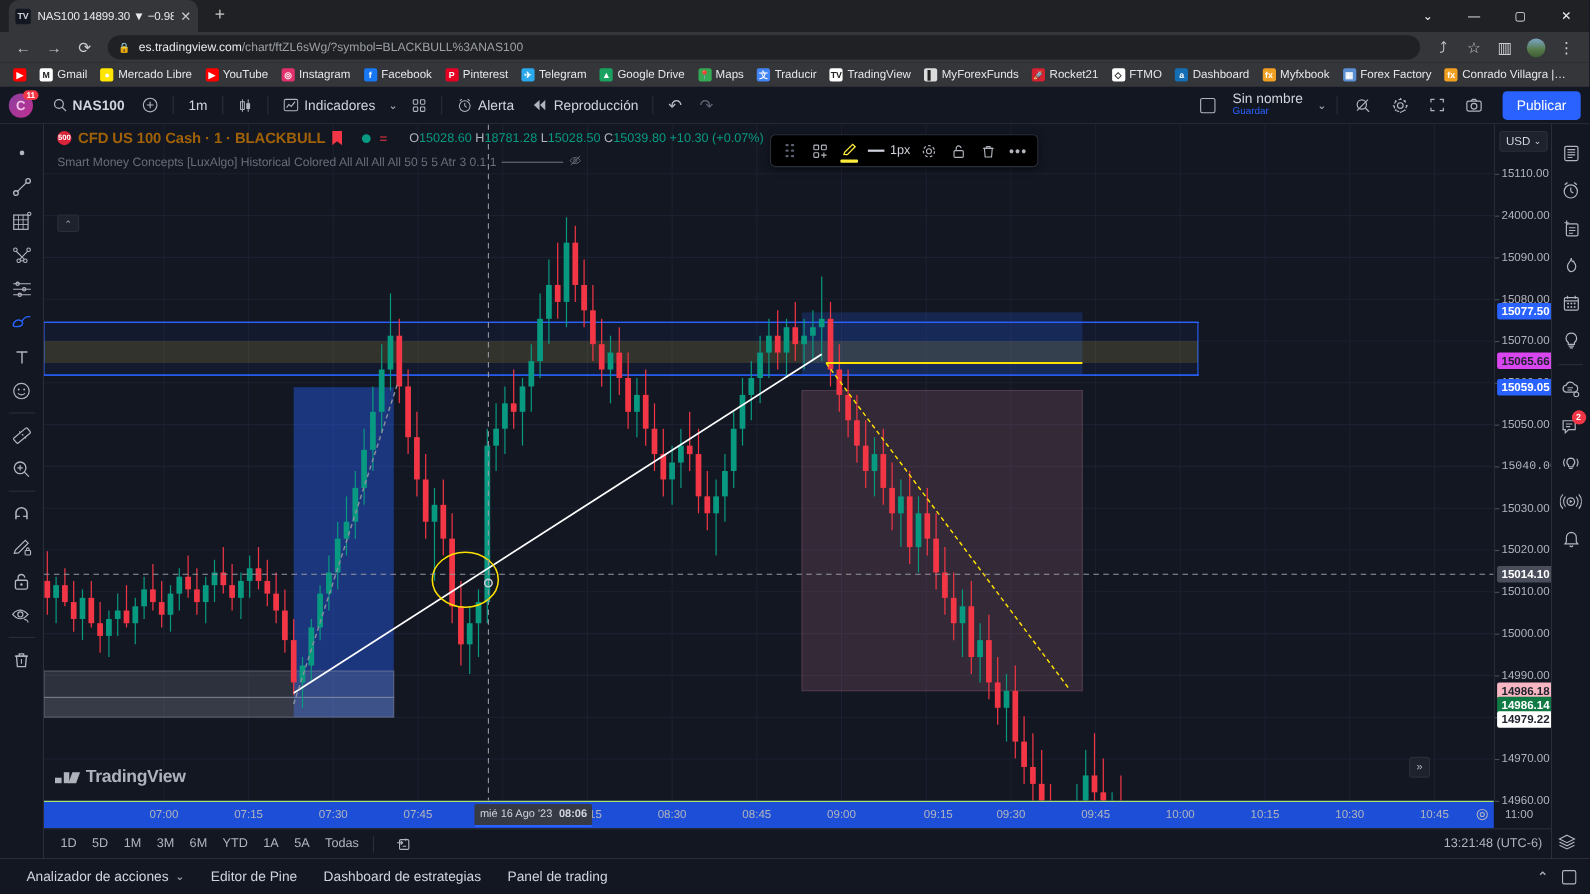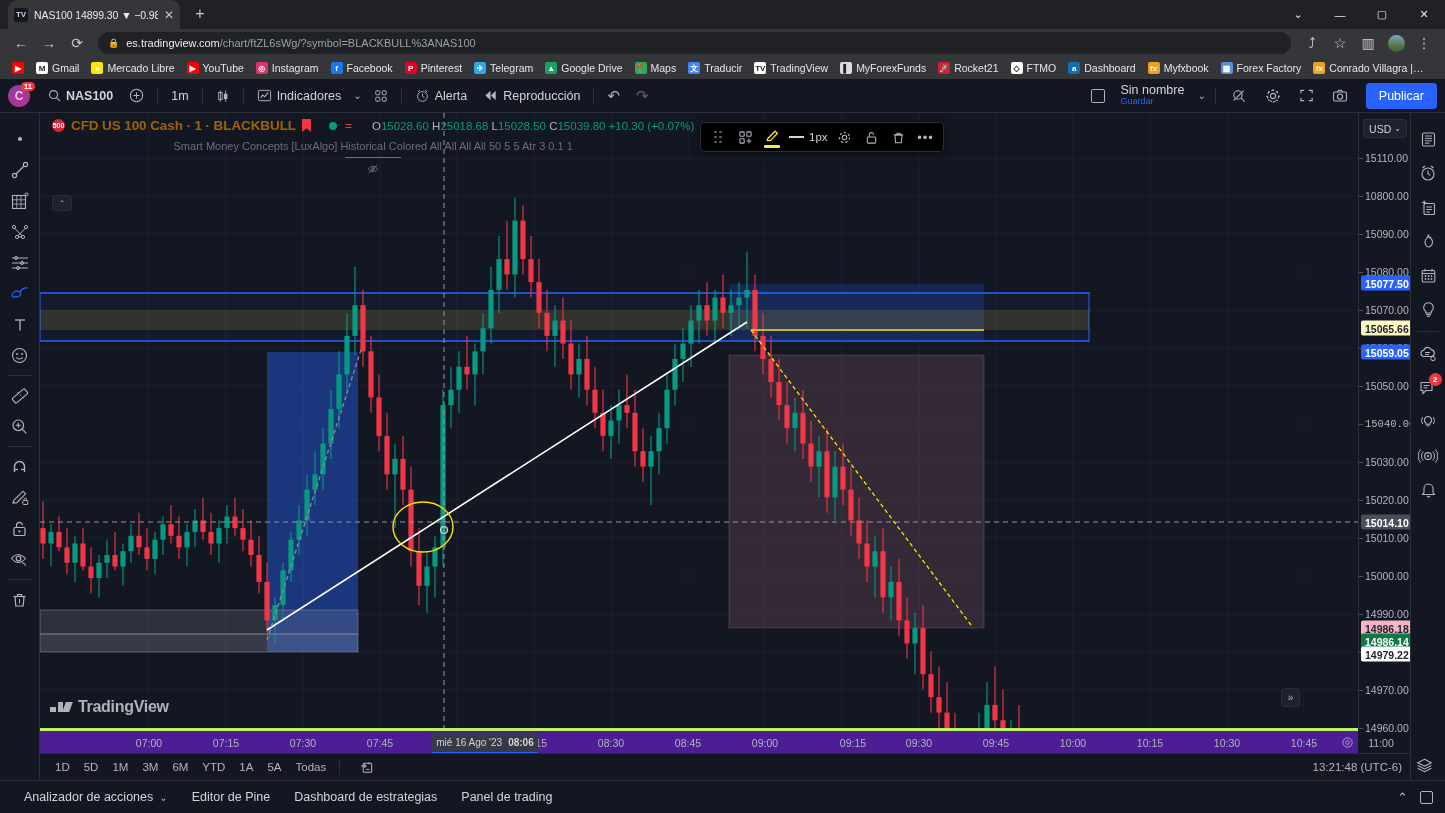--- a/index.html
+++ b/index.html
@@ -146,21 +146,21 @@
   .lg-dot{width:8px;height:8px;border-radius:50%;background:#089981;margin-left:12px;}
   .lg-eq{color:#f23645;font-size:12px;margin-left:2px;}
   .lg-ohlc{ font-size:11.5px; margin-left:14px; color:#d1d4dc; white-space:nowrap;}
   .lg-ohlc .k{color:#b2b5be;}
   .lg-ohlc .v{color:#089981;}
   .lg-row2{display:flex;align-items:center;gap:7px;margin-top:6px;}
   .pill{font-size:11.5px;border-radius:3px;padding:2px 6px;}
   .pill.red{border:1px solid #f23645;color:#f23645;}
   .pill.blue{border:1px solid #2962ff;color:#2962ff;}
   .pill-mid{font-size:10.5px;color:#d1d4dc;font-weight:bold;}
-  .lg-row3{margin-top:7px;font-size:11px;color:#6a6e7a;display:flex;align-items:center;gap:5px;white-space:nowrap;flex-direction:column;}
+  .lg-row3{margin-top:7px;font-size:11px;color:#6a6e7a;display:flex;align-items:center;gap:5px;white-space:nowrap;}
   .lg-row4{margin-top:6px;font-size:11px;color:#6a6e7a;display:flex;align-items:center;gap:5px;}
   .eye-off{font-size:11px;color:#6a6e7a;}
   .collapse-btn{
     position:absolute;left:12px;top:82px;width:20px;height:16px;background:#1e222d;
     border:1px solid #2a2e39;border-radius:3px;display:flex;align-items:center;justify-content:center;
     color:#b2b5be;font-size:8px;z-index:21;
   }
 
   
   .float-tb{
@@ -189,21 +189,21 @@
   .ptick{position:absolute;left:6px;font-size:10.5px;color:#b2b5be;transform:translateY(-50%);white-space:nowrap;}
   .plabel{
     position:absolute;left:2px;font-size:10.5px;border-radius:2px;padding:1.5px 4px;
     transform:translateY(-50%);white-space:nowrap;font-weight:bold;
   }
   .tickmark{position:absolute;left:0;width:4px;height:1px;background:#4a4e5a;}
 
   
   .timescale{
     position:absolute; left:0; top:615px; width:1318px; height:25px;
-    background:#4c1d95; border-top:3px solid #bef264;
+    background:#1d4ed8; border-top:1px solid #bef264;
   }
   .ttick{position:absolute;top:6px;font-size:10.5px;color:#b2b5be;transform:translateX(-50%);white-space:nowrap;}
   .tcursor{
     position:absolute;top:2px;height:21px;background:#363a45;border-radius:2px;
     display:flex;align-items:center;padding:0 5px;gap:6px;transform:translateX(-50%);
     font-size:10px;color:#d1d4dc;border-bottom:2px solid #2962ff;
   }
   .tcursor b{font-weight:bold;}
   .ts-gear{position:absolute;right:4px;top:5px;color:#b2b5be;font-size:12px;}
 
@@ -1108,21 +1108,21 @@
 
       <div class="legend">
         <div class="lg-row1">
           <span class="lg-logo">500</span>
           <span class="lg-title">CFD US 100 Cash · 1 · BLACKBULL</span>
           <span class="lg-flag"></span>
           <span class="lg-dot"></span>
           <span class="lg-eq">=</span>
           <span class="lg-ohlc">
             <span class="k">O</span><span class="v">15028.60</span>
-            <span class="k">H</span><span class="v">25018.68</span>
+            <span class="k">H</span><span class="v">18781.28</span>
             <span class="k">L</span><span class="v">15028.50</span>
             <span class="k">C</span><span class="v">15039.80</span>
             <span class="v">+10.30 (+0.07%)</span>
           </span>
         </div>
         <div class="lg-row3">
           <span>Smart Money Concepts [LuxAlgo]  Historical Colored All All All All 50 5 5 Atr 3 0.1 1</span>
           <span style="display:inline-block;width:56px;border-top:1px solid #6a6e7a;height:1px"></span>
           <span class="eye-off">
             <svg width="12" height="12" viewBox="0 0 14 14">
@@ -1188,21 +1188,21 @@
     </div>
 
     <div class="pricescale">
       <div class="usd-sel">
         <span>USD</span>
         <span style="font-size:8px">⌄</span>
       </div>
       <div id="price-ticks">
           <div class="ptick" style="top: 45px;">15110.00</div>
           <div class="tickmark" style="top: 45px;"></div>
-          <div class="ptick" style="top: 83px;">10800.00</div>
+          <div class="ptick" style="top: 83px;">24000.00</div>
           <div class="tickmark" style="top: 83px;"></div>
           <div class="ptick" style="top: 121px;">15090.00</div>
           <div class="tickmark" style="top: 121px;"></div>
           <div class="ptick" style="top: 159px;">15080.00</div>
           <div class="tickmark" style="top: 159px;"></div>
           <div class="ptick" style="top: 197px;">15070.00</div>
           <div class="tickmark" style="top: 197px;"></div>
           <div class="ptick" style="top: 235px;">15060.00</div>
           <div class="tickmark" style="top: 235px;"></div>
           <div class="ptick" style="top: 273px;">15050.00</div>
@@ -1221,21 +1221,21 @@
           <div class="tickmark" style="top: 501px;"></div>
           <div class="ptick" style="top: 539px;">14980.00</div>
           <div class="tickmark" style="top: 539px;"></div>
           <div class="ptick" style="top: 577px;">14970.00</div>
           <div class="tickmark" style="top: 577px;"></div>
           <div class="ptick" style="top: 615px;">14960.00</div>
           <div class="tickmark" style="top: 615px;"></div>
         </div>
       <div id="price-labels">
           <div class="plabel" style="top: 170px; background: rgb(41, 98, 255); color: rgb(255, 255, 255);">15077.50</div>
-          <div class="plabel" style="top: 215px; background: #fef9c3; color: rgb(30, 34, 45);">15065.66</div>
+          <div class="plabel" style="top: 215px; background: #d946ef; color: rgb(30, 34, 45);">15065.66</div>
           <div class="plabel" style="top: 239px; background: rgb(41, 98, 255); color: rgb(255, 255, 255);">15059.05</div>
           <div class="plabel" style="top: 409px; background: rgb(74, 78, 90); color: rgb(255, 255, 255);">15014.10</div>
           <div class="plabel" style="top: 515px; background: rgb(247, 182, 194); color: rgb(30, 34, 45);">14986.18</div>
           <div class="plabel" style="top: 528px; background: rgb(15, 122, 68); color: rgb(255, 255, 255);">14986.14</div>
           <div class="plabel" style="top: 541px; background: rgb(255, 255, 255); color: rgb(30, 34, 45);">14979.22</div>
         </div>
     </div>
 
     <div class="timescale">
       <div id="time-ticks">

